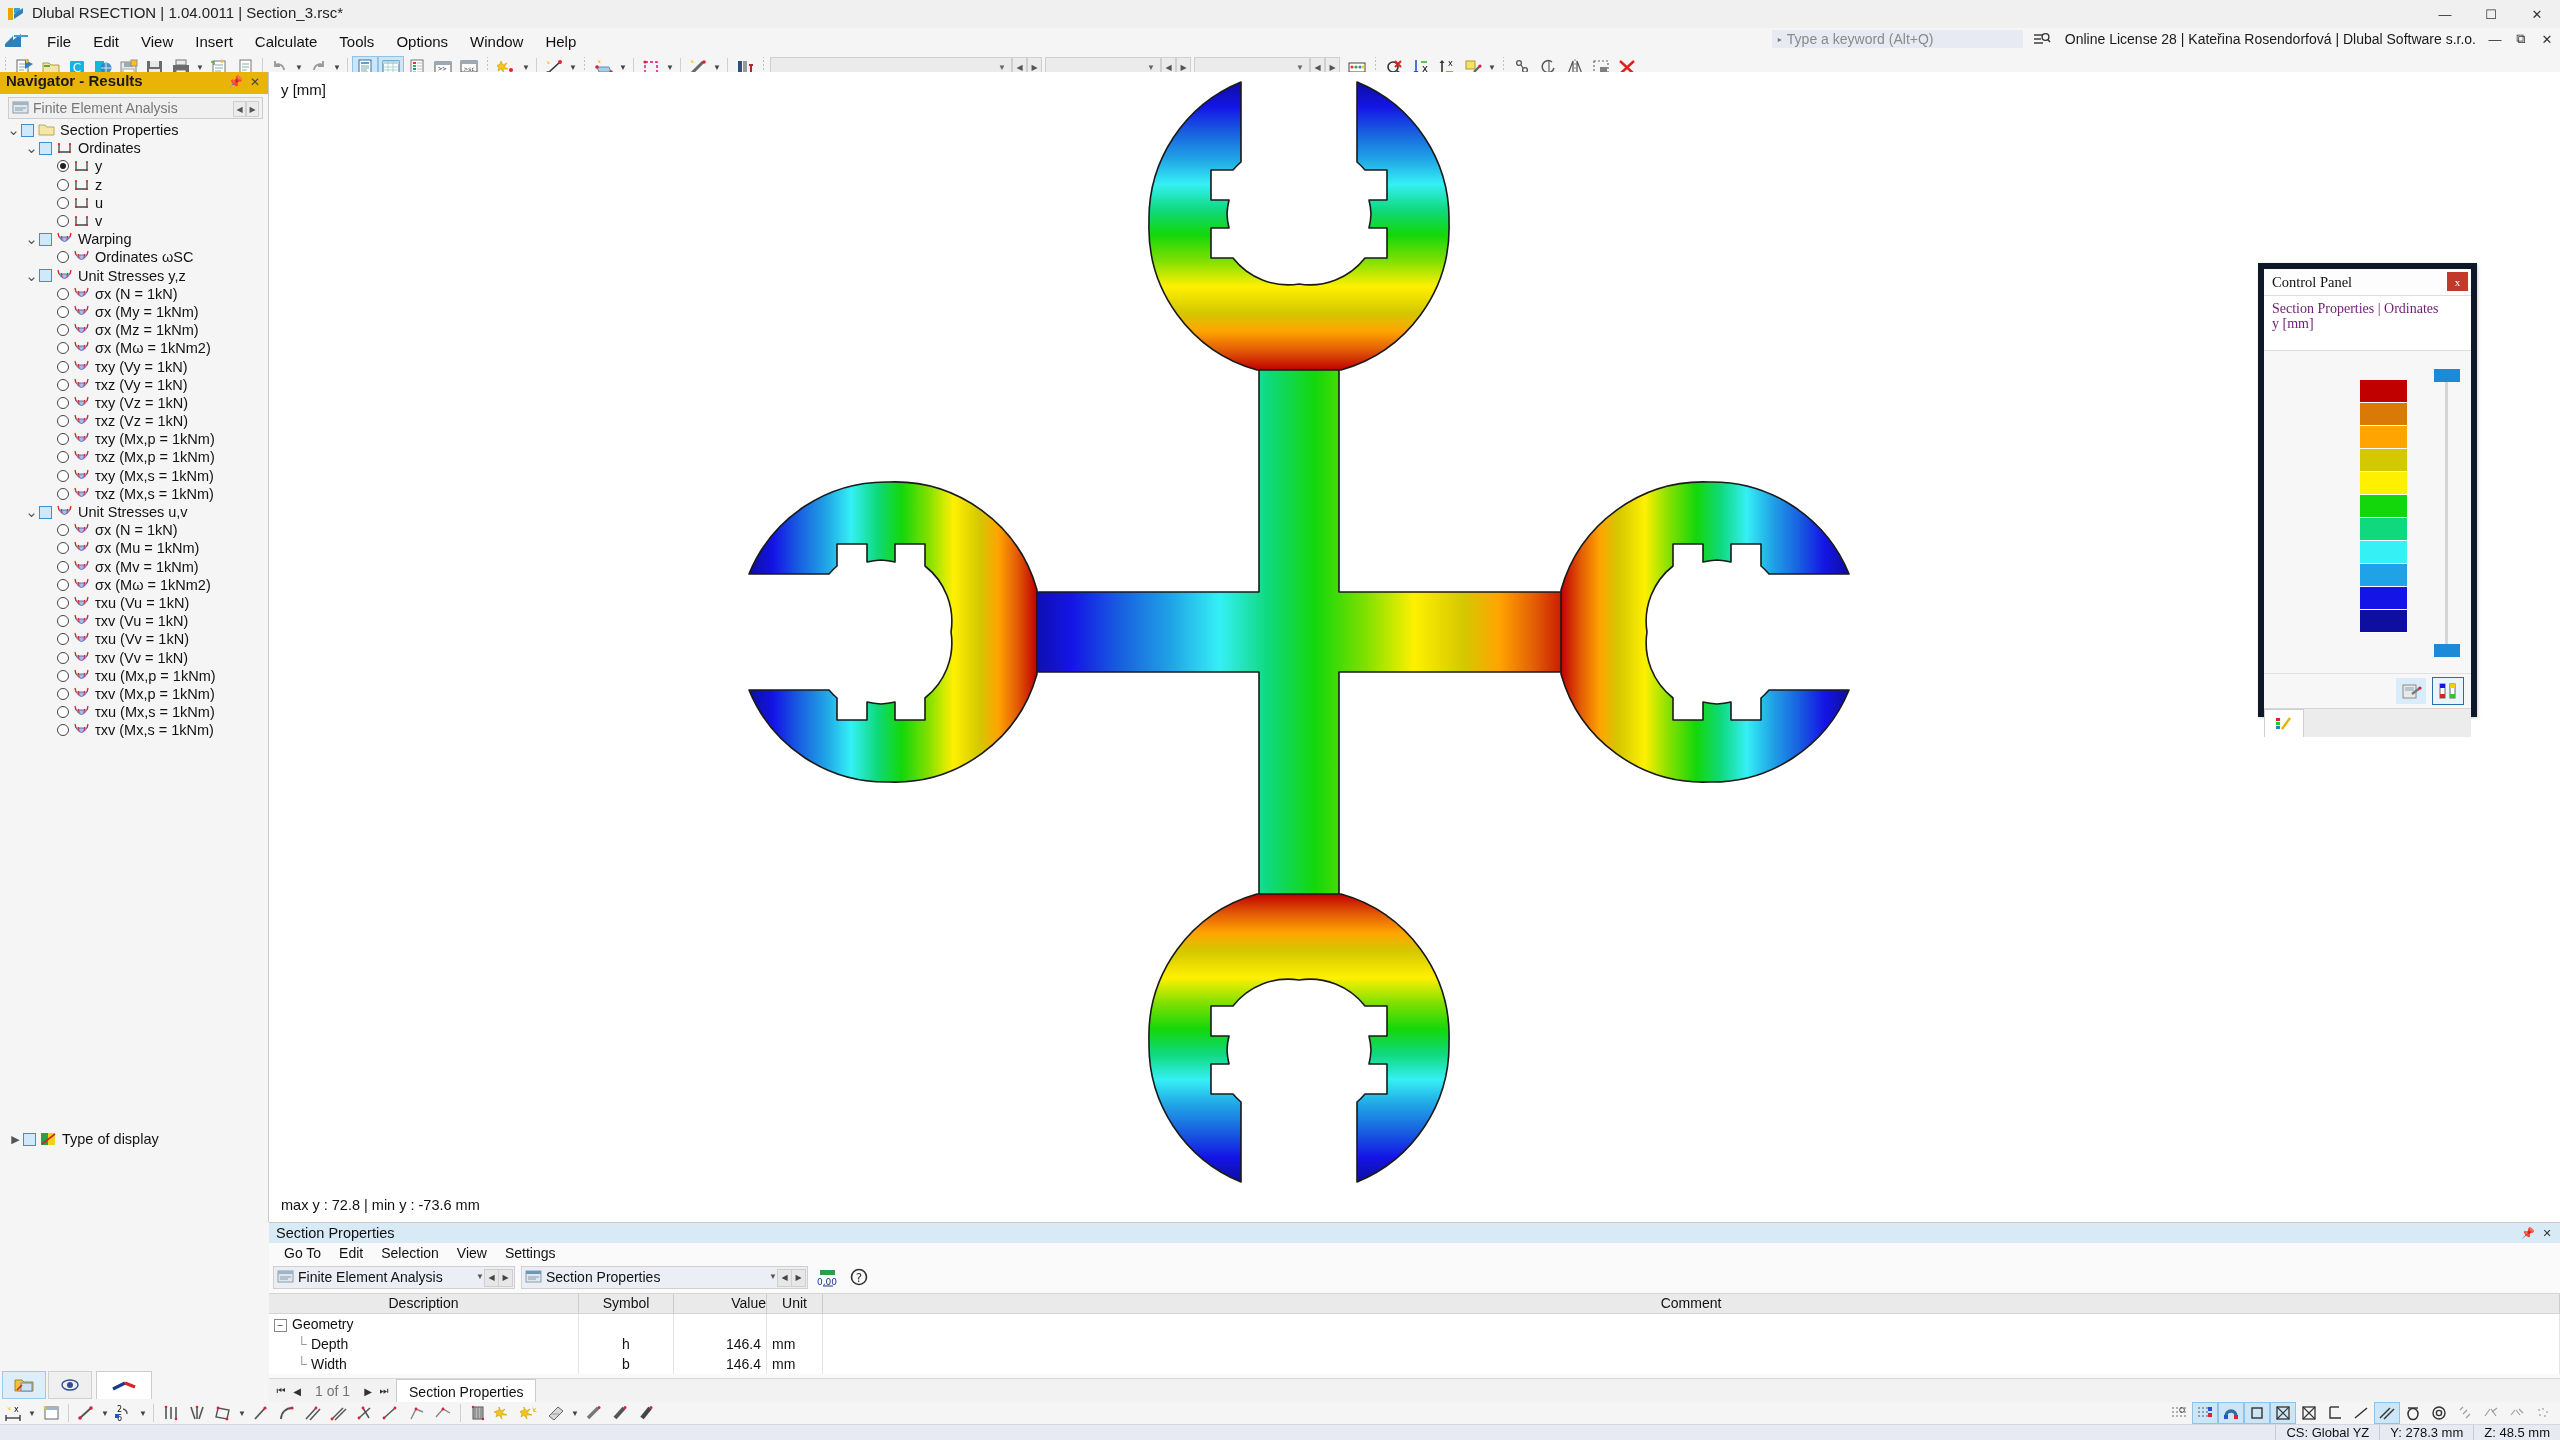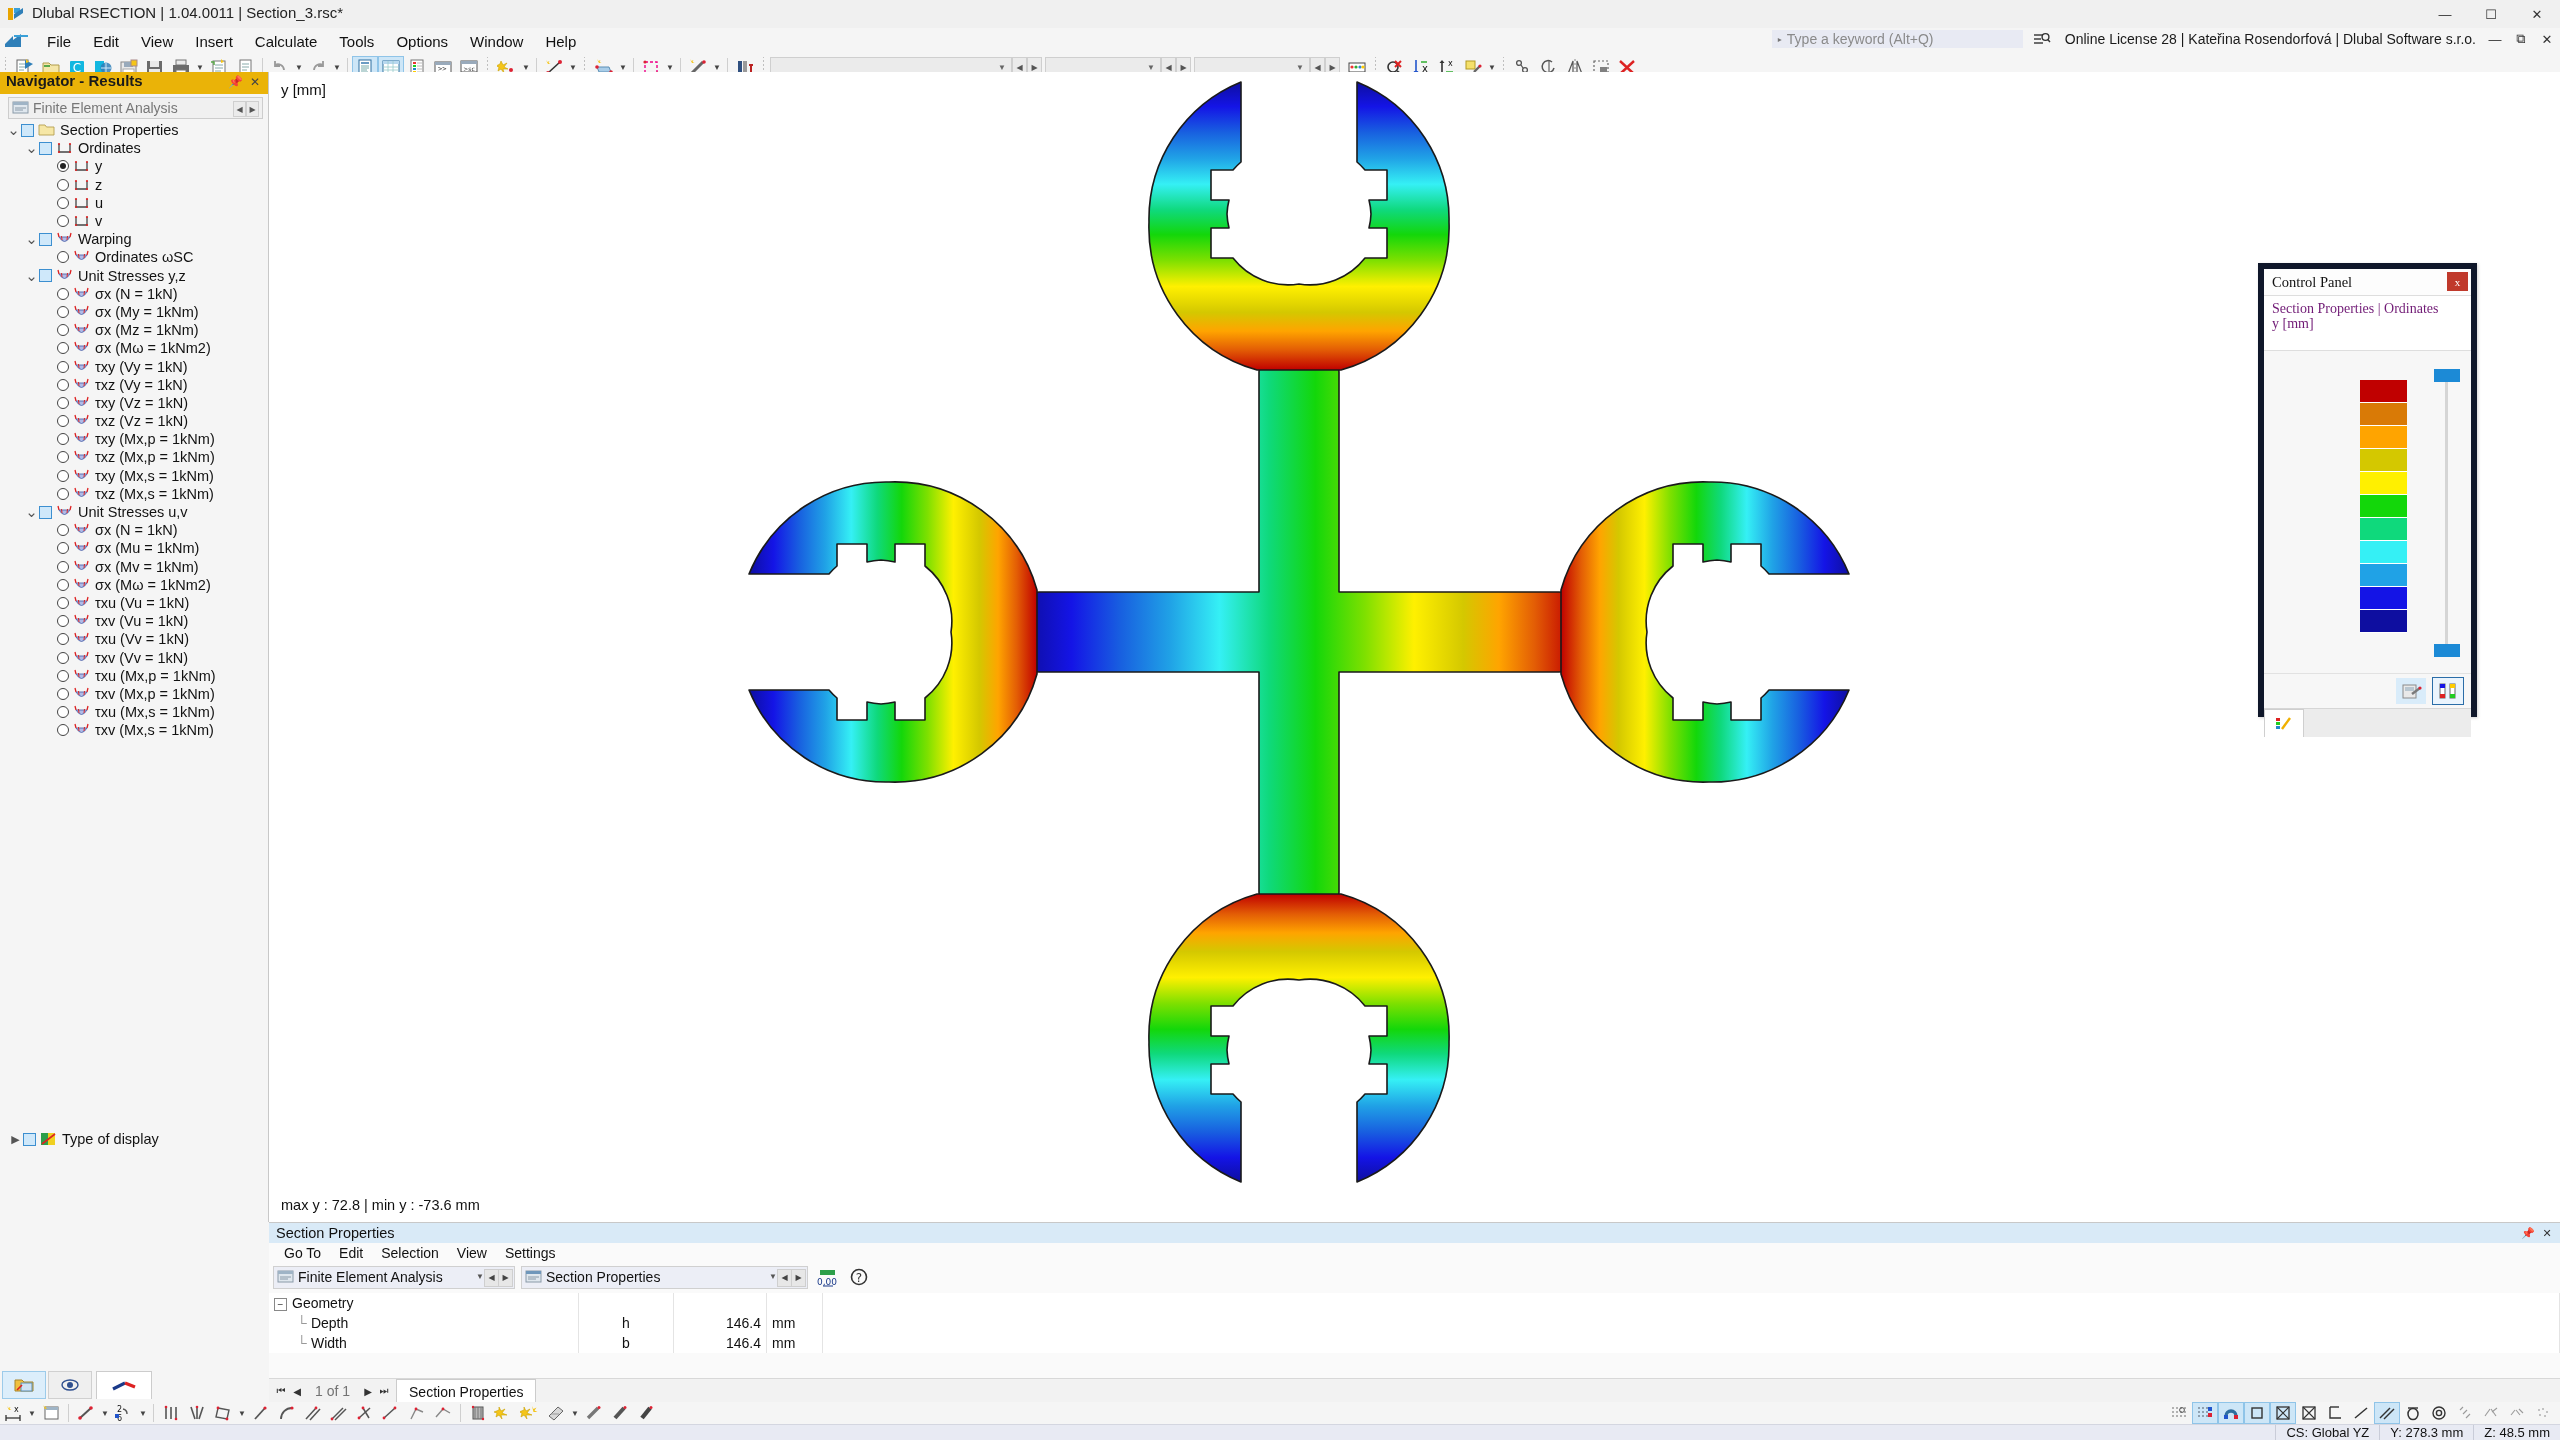--- a/index.html
+++ b/index.html
@@ -1166,20 +1166,27 @@
       </div>
       <div class="tb-btn" style="margin-left:5px;">
         <svg width="20" height="19" viewBox="0 0 20 19">
             <circle cx="10" cy="9" r="7.5" fill="none" stroke="#333" stroke-width="1.6"></circle>
             <text x="10" y="14" font-size="12" text-anchor="middle" font-family="DejaVu Sans" fill="#333">?</text>
           </svg>
       </div>
     </div>
 
     <div class="grid">
+      <div class="hrow" style="display:flex;" id="grid-head">
+          <div class="hcell c-desc">Description</div>
+          <div class="hcell c-sym">Symbol</div>
+          <div class="hcell c-val">Value</div>
+          <div class="hcell c-unit">Unit</div>
+          <div class="hcell c-com">Comment</div>
+        </div>
       <div id="grid-body">
           <div class="crow">
             <div class="cell c-desc"><span class="pmbox">−</span><span>Geometry</span></div>
             <div class="cell c-sym"></div>
             <div class="cell c-val"></div>
             <div class="cell c-unit"></div>
             <div class="cell c-com"></div>
           </div>
           <div class="crow">
             <div class="cell c-desc" style="padding-left: 28px;"><span style="color:#999;margin-right:4px;">└</span><span>Depth</span></div>

